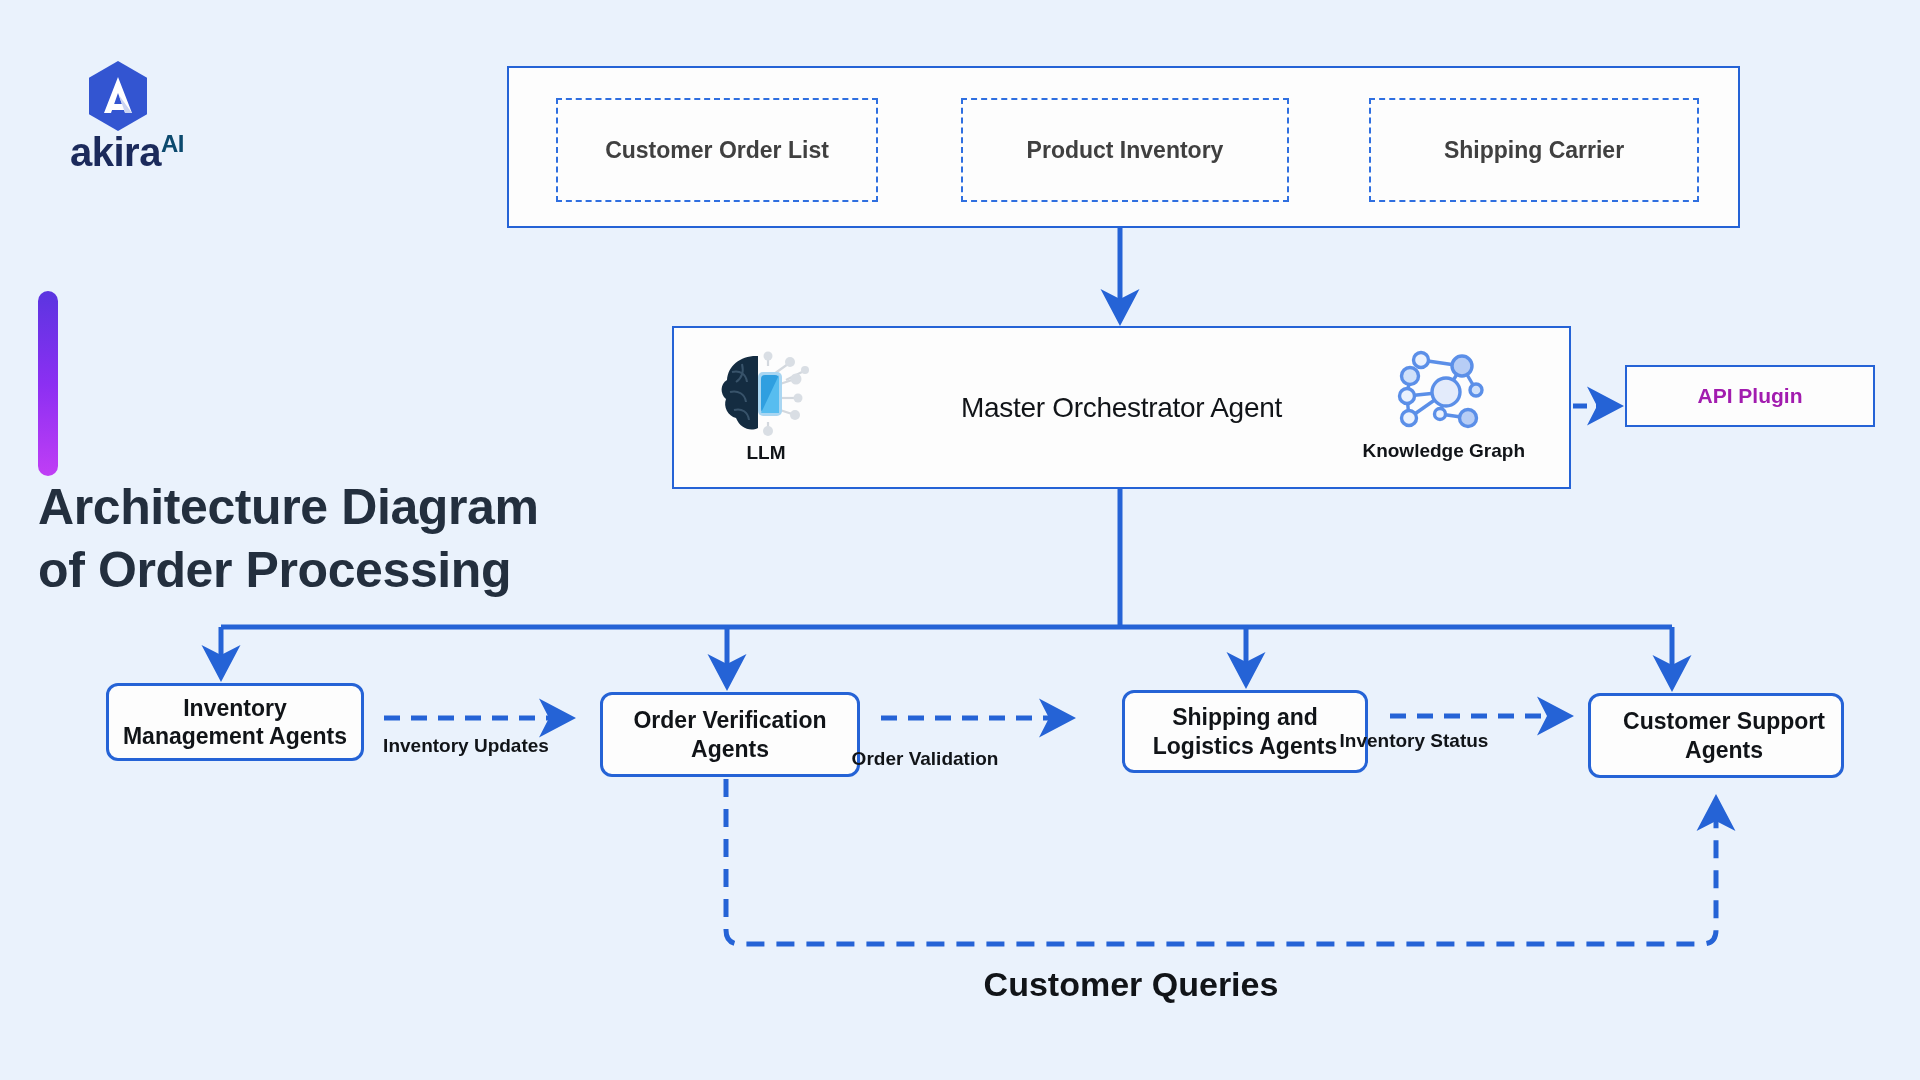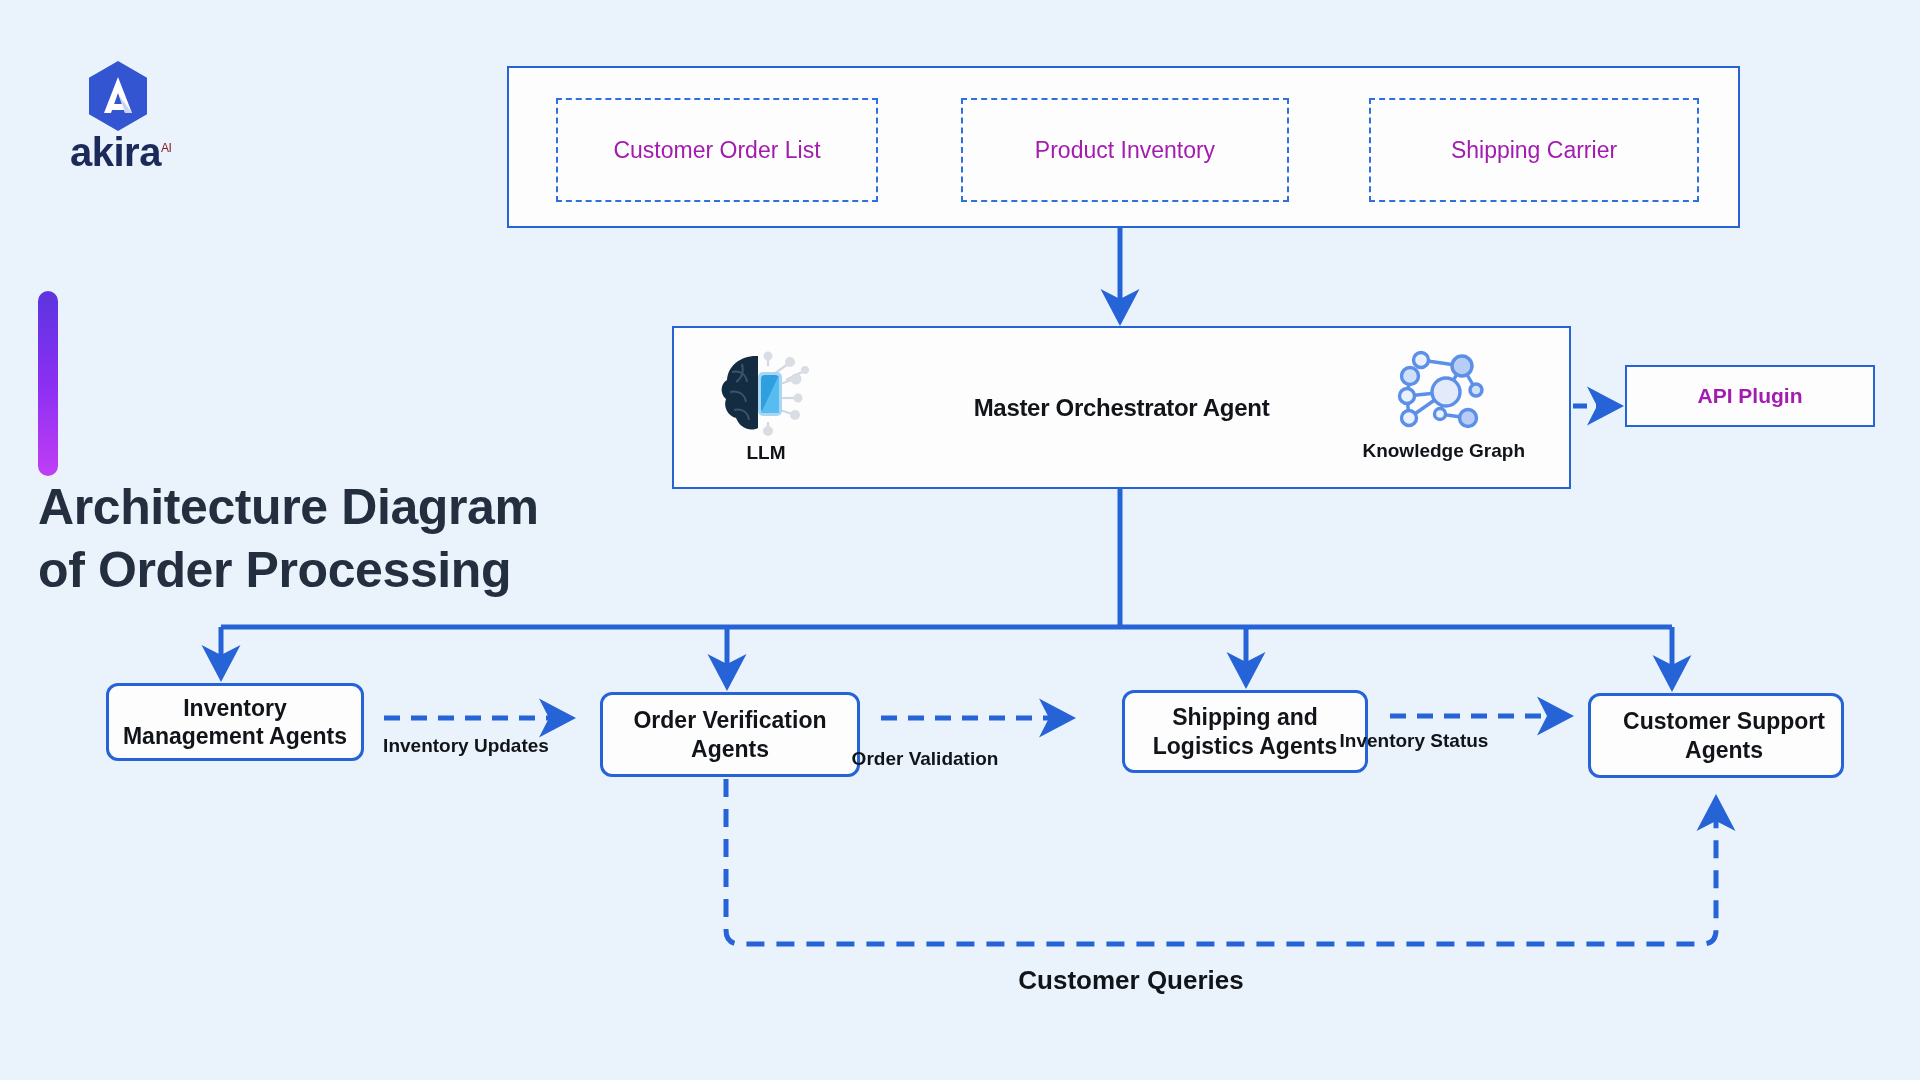--- a/index.html
+++ b/index.html
@@ -12,21 +12,21 @@
   .stage{position:absolute;inset:0;}
 
   
   .logo{position:absolute;left:70px;top:60px;width:220px;height:110px;}
   .logo-mark{position:absolute;left:15px;top:0;width:66px;height:72px;}
   .logo-word{
     position:absolute;left:0;top:72px;
     font-size:40px;font-weight:700;color:#1b2a5b;letter-spacing:-0.5px;
     line-height:1;
   }
-  .logo-sup{font-size:12px;font-weight:400;vertical-align:super;color:#7f1d1d;}
+  .logo-sup{font-size:24px;font-weight:700;vertical-align:super;color:#0c4a6e;}
 
   
   .title-wrap{position:absolute;left:38px;top:288px;display:flex;align-items:flex-start;flex-direction:column;}
   .title-bar{
     width:20px;height:185px;border-radius:12px;margin-right:26px;margin-top:3px;
     background:linear-gradient(180deg,#5b35e0 0%,#8b2ff2 50%,#c03ef5 100%);
   }
   .title-text{
     font-size:50px;font-weight:700;color:#232f3e;line-height:1.26;
     letter-spacing:-0.4px;white-space:pre-line;
@@ -34,30 +34,30 @@
 
   
   .sources-container{
     position:absolute;left:507px;top:66px;width:1233px;height:162px;
     background:#fdfdfd;border:2px solid #2563d6;box-sizing:border-box;
   }
   .source-box{
     position:absolute;top:30px;height:104px;
     border:2px dashed #2f6fe0;background:#fdfdfd;box-sizing:border-box;
     display:flex;align-items:center;justify-content:center;
-    font-size:23px;font-weight:400;color:#a21caf;
+    font-size:23px;font-weight:700;color:#404040;
   }
 
   .orchestrator{
     position:absolute;left:672px;top:326px;width:899px;height:163px;
     background:#fdfdfd;border:2px solid #2563d6;box-sizing:border-box;
   }
   .orch-title{
     position:absolute;left:0;right:0;top:50%;transform:translateY(-50%);
-    text-align:center;font-size:24px;font-weight:700;color:#111418;
+    text-align:center;font-size:28px;font-weight:400;color:#111418;
     letter-spacing:-0.3px;
   }
   .icon-slot{position:absolute;display:flex;flex-direction:column;align-items:center;}
   .icon-slot .cap{margin-top:6px;font-size:19px;font-weight:700;color:#111418;}
 
   .api-box{
     position:absolute;left:1625px;top:365px;width:250px;height:62px;
     background:#fdfdfd;border:2px solid #2563d6;box-sizing:border-box;
     display:flex;align-items:center;justify-content:center;
     font-size:21px;font-weight:700;color:#a21caf;
@@ -68,21 +68,21 @@
     background:#fdfdfd;border:3px solid #2563d6;border-radius:12px;
     box-sizing:border-box;display:flex;align-items:center;justify-content:center;
     text-align:center;font-size:23px;font-weight:700;color:#111418;
     line-height:1.22;padding:0 8px;white-space:pre-line;
   }
 
   .edge-label{
     position:absolute;font-size:19px;font-weight:700;color:#111418;
     text-align:center;white-space:nowrap;
   }
-  .edge-label.big{font-size:26px;}
+  .edge-label.big{font-size:34px;}
 
   svg.wires{position:absolute;left:0;top:0;width:1920px;height:1080px;overflow:visible;}
 </style>
 </head>
 <body>
 
 <div class="stage">
 
   <div class="logo">
     <svg class="logo-mark" viewBox="0 0 66 72">

